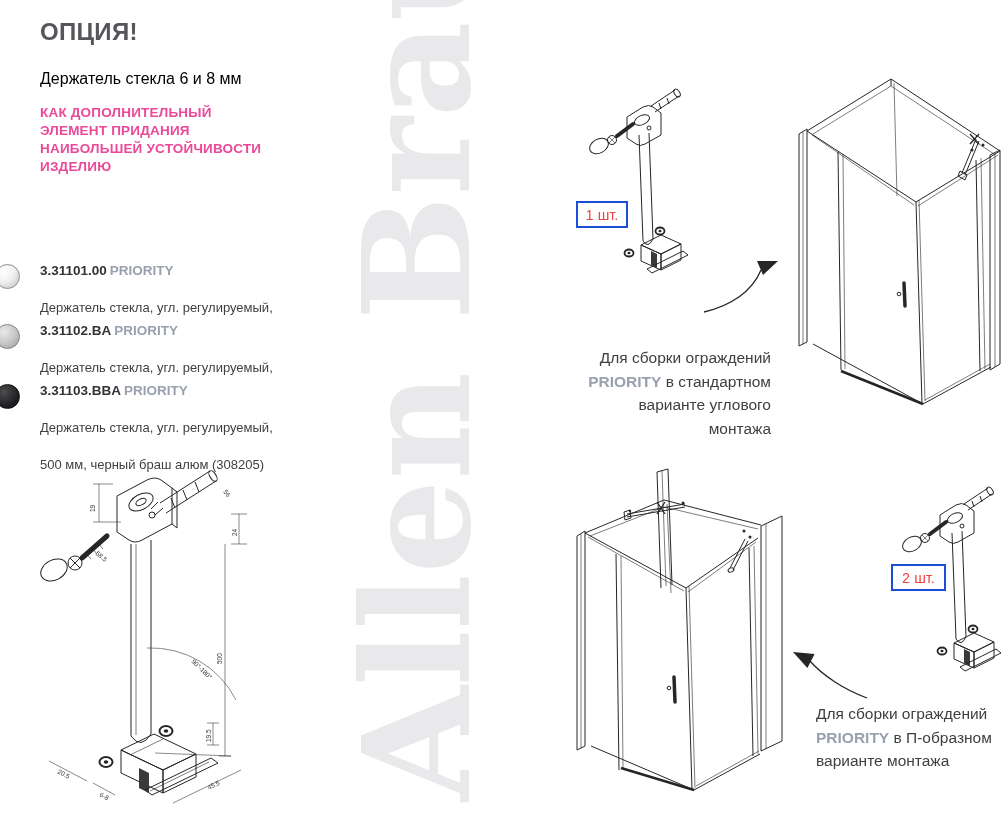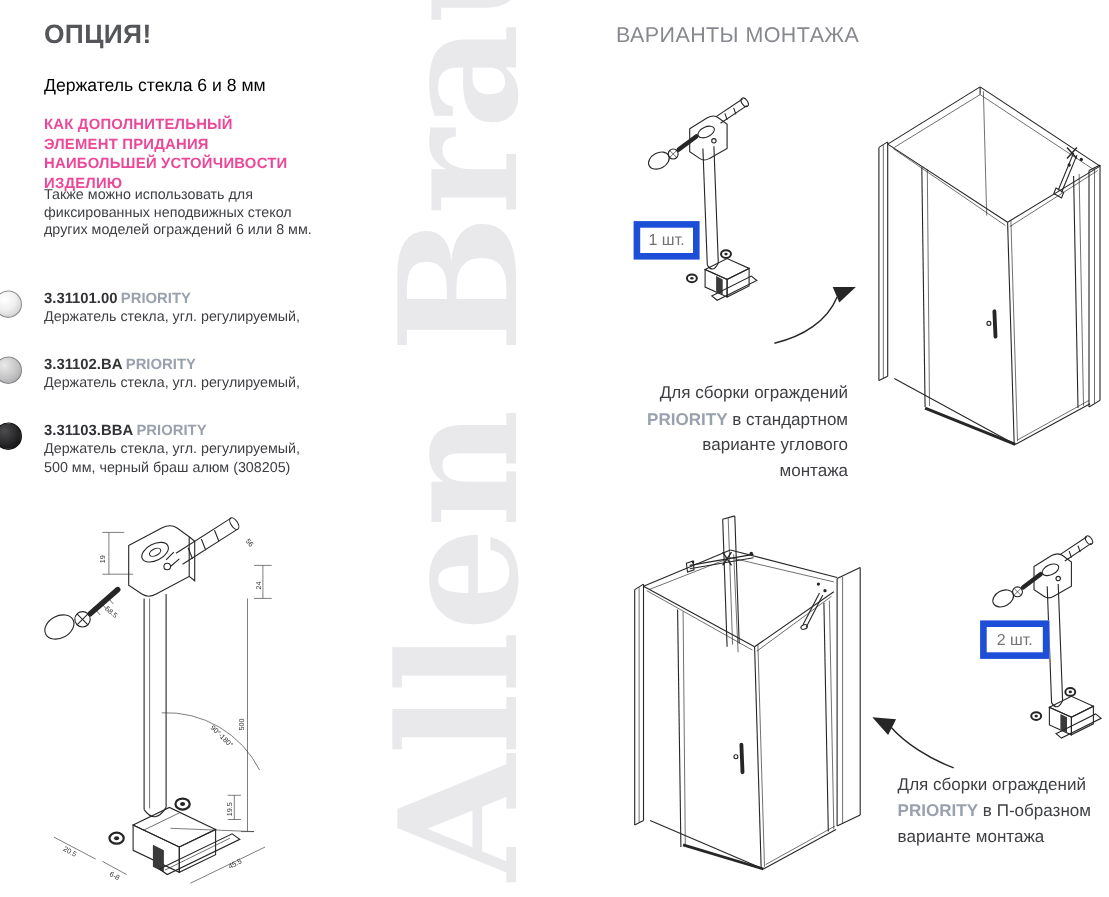--- a/index.html
+++ b/index.html
@@ -22,25 +22,25 @@
   .note{position:absolute;left:40px;top:169px;width:252px;font-size:13px;color:#3e3f43;line-height:16px;}
 
   .product{position:absolute;left:0;width:320px;height:58px;}
   .swatch{position:absolute;left:-5px;top:6px;width:23px;height:23px;border-radius:50%;}
   .swatch.chrome{background:radial-gradient(circle at 35% 30%, #ffffff 0%, #f0f0f0 45%, #bfbfbf 100%);border:1px solid #8f8f8f;}
   .swatch.alu{background:radial-gradient(circle at 35% 30%, #e9e9e9 0%, #c4c4c6 55%, #989a9c 100%);border:1px solid #848484;}
   .swatch.black{background:radial-gradient(circle at 35% 30%, #4c4c4e 0%, #1c1c1e 70%);border:1px solid #101012;}
   .p-code{position:absolute;left:40px;top:5px;font-size:13.5px;font-weight:bold;color:#323337;}
   .p-code .series{color:#99a1ae;margin-left:3px;}
   .p-desc{position:absolute;left:40px;top:22px;font-size:13px;color:#3e3f43;line-height:16.5px;}
-  .p-desc .dline{display:block;}
+  .p-desc .dline{display:block;margin-top:20px;}
 
   
   .right-title{position:absolute;left:560px;top:21px;font-size:19.5px;color:#87898e;letter-spacing:.4px;}
-  .qty-box{position:absolute;border:6px solid #1d4ed8;background:#fff;font-size:14.5px;color:#737373;
+  .qty-box{position:absolute;border:2px solid #1d4ed8;background:#fff;font-size:14.5px;color:#ef4444;
            display:flex;align-items:center;justify-content:center;}
   .qty-1{left:576px;top:201px;width:48px;height:23px;}
   .qty-2{left:891px;top:564px;width:51px;height:23px;}
   .caption{position:absolute;font-size:15.5px;color:#3e3f43;line-height:23.5px;}
   .caption .series{color:#99a1ae;font-weight:bold;}
   .caption-1{left:575px;top:306px;width:196px;text-align:right;margin-top:40px;}
   .caption-2{left:816px;top:702px;width:206px;text-align:left;}
 
   svg{position:absolute;overflow:visible;}
   .lw{stroke:#262626;fill:none;stroke-width:1;}
@@ -52,21 +52,20 @@
 </head>
 <body>
 
 <div class="page">
 
   <div class="watermark">Allen Brau</div>
 
   <div class="left-title">ОПЦИЯ!</div>
   <div class="subtitle">Держатель стекла 6 и 8 мм</div>
   <div class="highlight">КАК ДОПОЛНИТЕЛЬНЫЙ ЭЛЕМЕНТ ПРИДАНИЯ НАИБОЛЬШЕЙ УСТОЙЧИВОСТИ ИЗДЕЛИЮ</div>
-  <div class="note">Также можно использовать для фиксированных неподвижных стекол других моделей ограждений 6 или 8 мм.</div>
 
   <div class="product" style="top:258px">
     <div class="swatch chrome"></div>
     <div class="p-code">
       <span>3.31101.00</span><span class="series">PRIORITY</span>
     </div>
     <div class="p-desc">
       <span class="dline">Держатель стекла, угл. регулируемый,</span>
     </div>
   </div>
@@ -162,21 +161,20 @@
       <text class="dimtxt" transform="translate(74 328) rotate(28)">6-8</text>
       <line x1="188" y1="255" x2="188" y2="277" class="dim"></line>
       <line x1="182" y1="255" x2="194" y2="255" class="dim"></line>
       <line x1="182" y1="277" x2="194" y2="277" class="dim"></line>
       <text class="dimtxt" transform="translate(186 274) rotate(-90)">19.5</text>
       <line x1="148" y1="335" x2="216" y2="302" class="dim"></line>
       <text class="dimtxt" transform="translate(184 322) rotate(-27)">45.5</text>
     </g>
   </svg>
 
-  <div class="right-title">ВАРИАНТЫ МОНТАЖА</div>
 
   <svg style="left:583px;top:83px" width="110" height="210" viewBox="0 0 110 210">
     <g class="lw">
       <line x1="72" y1="29" x2="96" y2="13"></line>
       <line x1="68" y1="23" x2="92" y2="7"></line>
       <ellipse cx="94" cy="10" rx="2.6" ry="4.3" transform="rotate(-34 94 10)"></ellipse>
       <line x1="78" y1="26" x2="76" y2="20"></line>
       <line x1="86" y1="21" x2="84" y2="15"></line>
     </g>
     <g class="lw">

